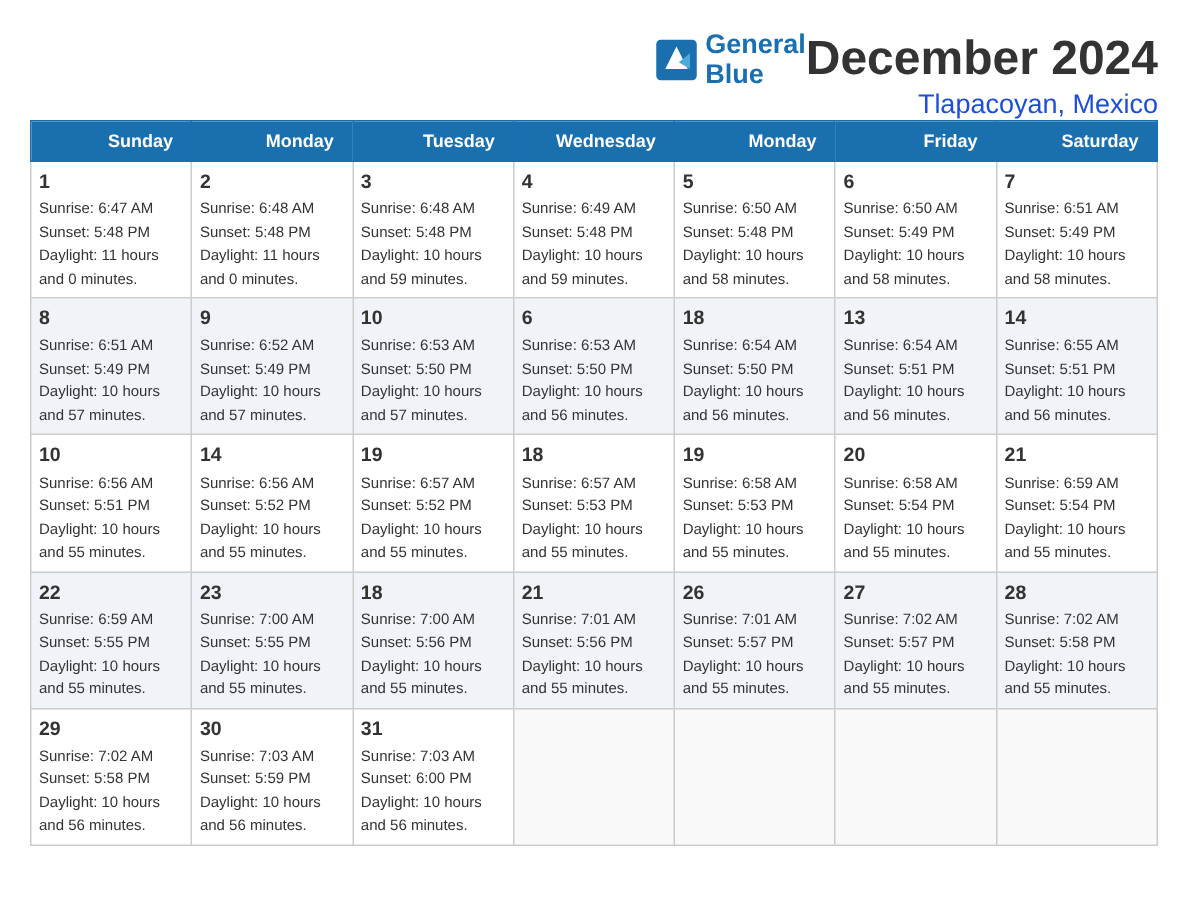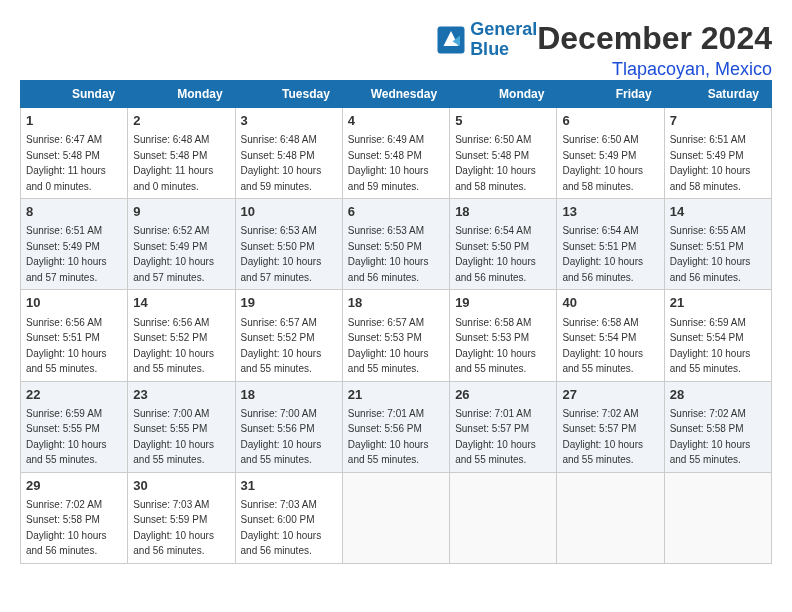--- a/index.html
+++ b/index.html
@@ -195,21 +195,21 @@
   </td>
         <td>
     <span class="day-num">18</span>
     <span class="day-info">Sunrise: 6:57 AM<br>Sunset: 5:53 PM<br>Daylight: 10 hours and 55 minutes.</span>
   </td>
         <td>
     <span class="day-num">19</span>
     <span class="day-info">Sunrise: 6:58 AM<br>Sunset: 5:53 PM<br>Daylight: 10 hours and 55 minutes.</span>
   </td>
         <td>
-    <span class="day-num">40</span>
+    <span class="day-num">20</span>
     <span class="day-info">Sunrise: 6:58 AM<br>Sunset: 5:54 PM<br>Daylight: 10 hours and 55 minutes.</span>
   </td>
         <td>
     <span class="day-num">21</span>
     <span class="day-info">Sunrise: 6:59 AM<br>Sunset: 5:54 PM<br>Daylight: 10 hours and 55 minutes.</span>
   </td>
       </tr>
       <tr>
         <td>
     <span class="day-num">22</span>

